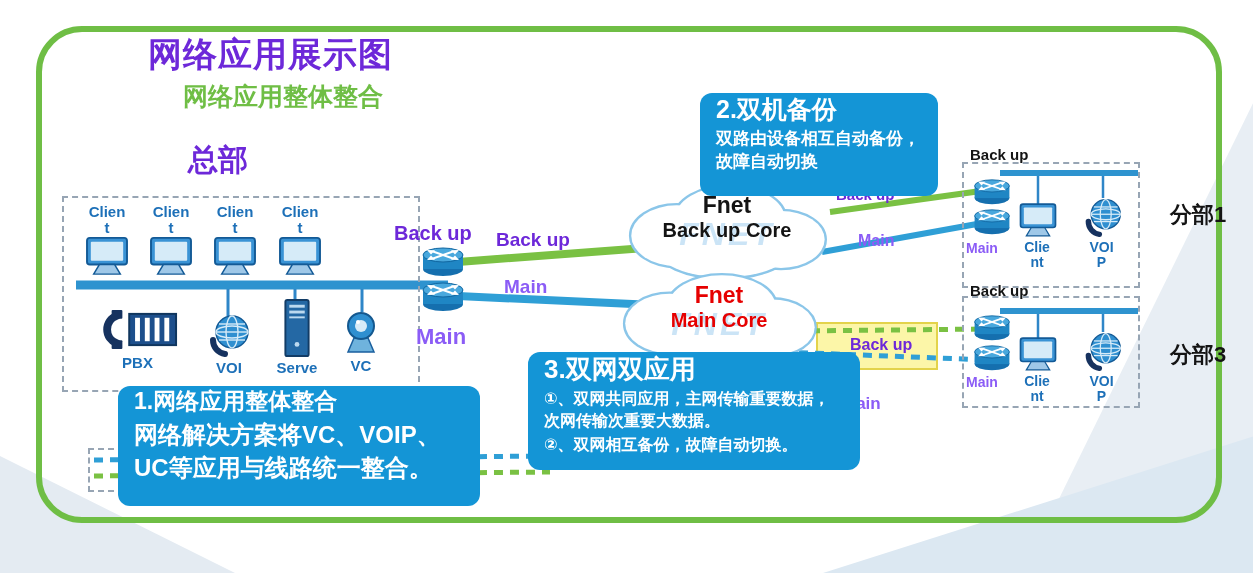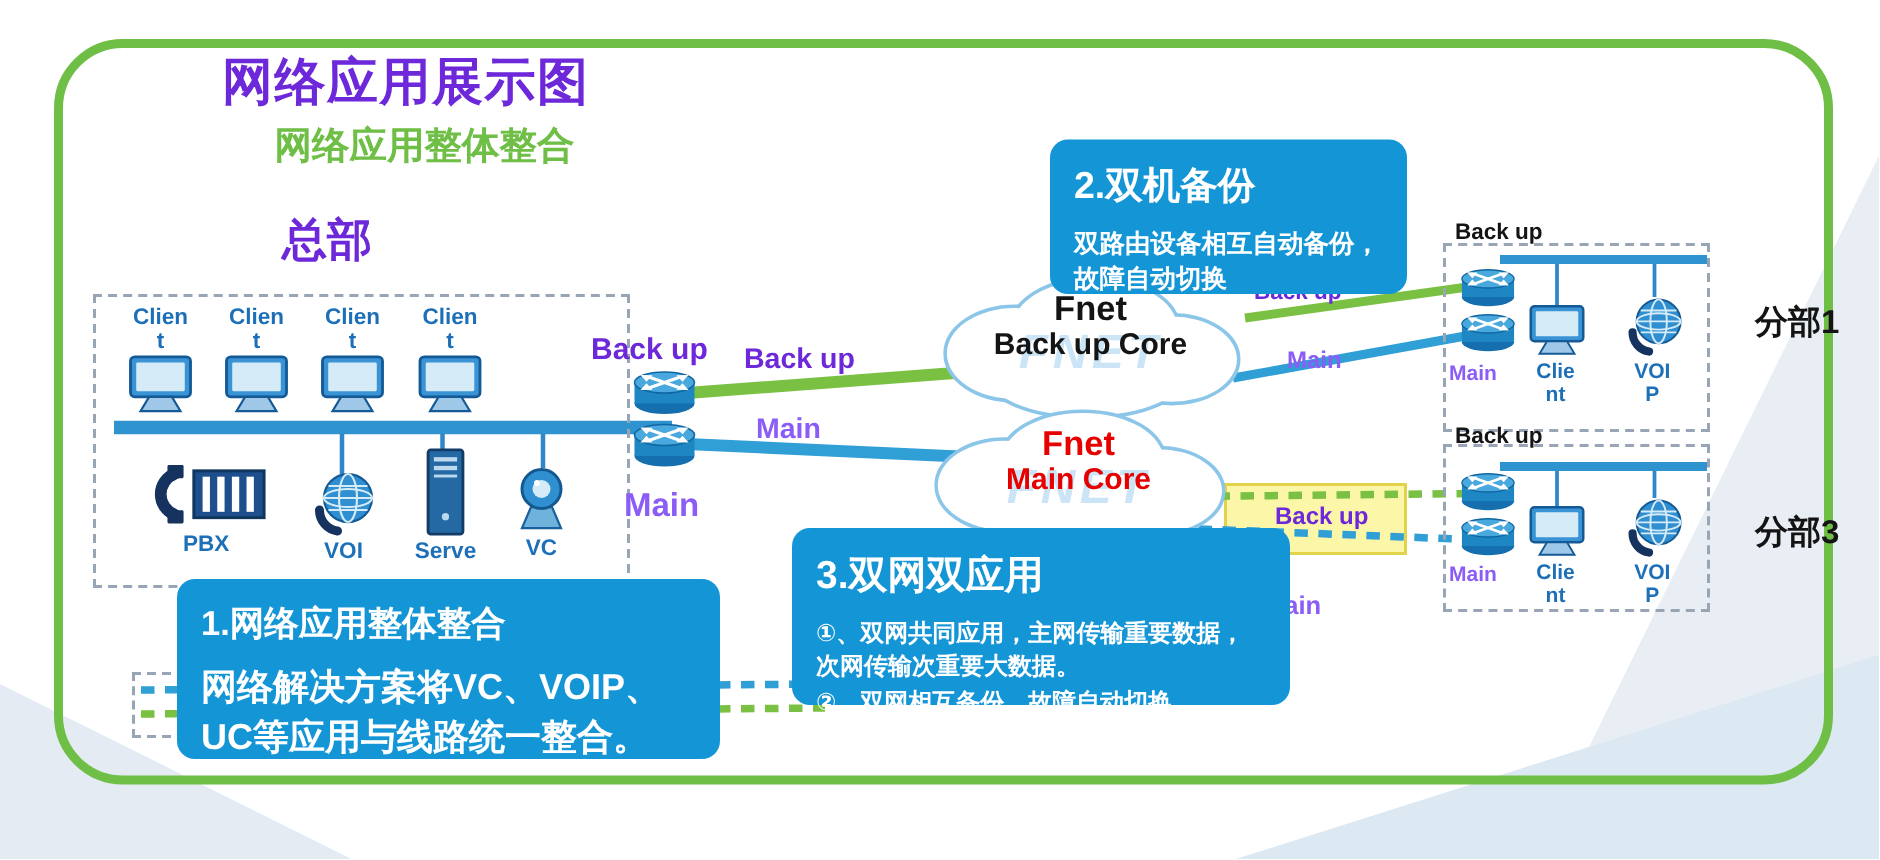--- a/index.html
+++ b/index.html
@@ -13,23 +13,23 @@
   .blue-label{color:#1d70b8;font-weight:bold;text-align:center;line-height:1.05;font-size:15px}
   .wrapc{width:37px;word-break:break-all;display:inline-block}
   .wrapv{width:29px;word-break:break-all;display:inline-block}
   .client,.device{position:absolute;z-index:4;display:flex;flex-direction:column;align-items:center}
   .cloud{position:absolute;z-index:3}
   .cloud .cloud-watermark{position:absolute;left:0;right:0;top:40px;text-align:center;font-style:italic;font-weight:bold;font-size:32px;color:rgba(140,195,235,.45);letter-spacing:3px}
   .cloud .cloud-text{position:absolute;left:0;right:0;top:16px;text-align:center;font-weight:bold;color:#141414}
   .cloud .cloud-name{font-size:23px}
   .cloud .cloud-type{font-size:20px}
   .cloud.red-text .cloud-text{color:#e60000}
-  .callout{position:absolute;background:#1495d6;border-radius:12px;color:#fff;z-index:10;padding:14px 16px}
+  .callout{position:absolute;background:#1495d6;border-radius:12px;color:#fff;z-index:10;padding:0 16px}
   .c-title{font-weight:bold}
-  .c-body{font-weight:bold;margin-top:11px;line-height:1.38}
+  .c-body{font-weight:bold;margin-top:1px;line-height:1.38}
   .branch{position:absolute;z-index:4}
   .branch .b-icon{position:absolute}
   .branch .b-lbl{position:absolute;font-weight:bold;white-space:nowrap}
 </style>
 </head>
 <body>
 
 <div id="canvas">
 
   <div class="abs" style="right:0;top:0;width:320px;height:573px;z-index:0;background:#e8eef4;clip-path:polygon(100% 18%,100% 100%,28% 100%)"></div>

